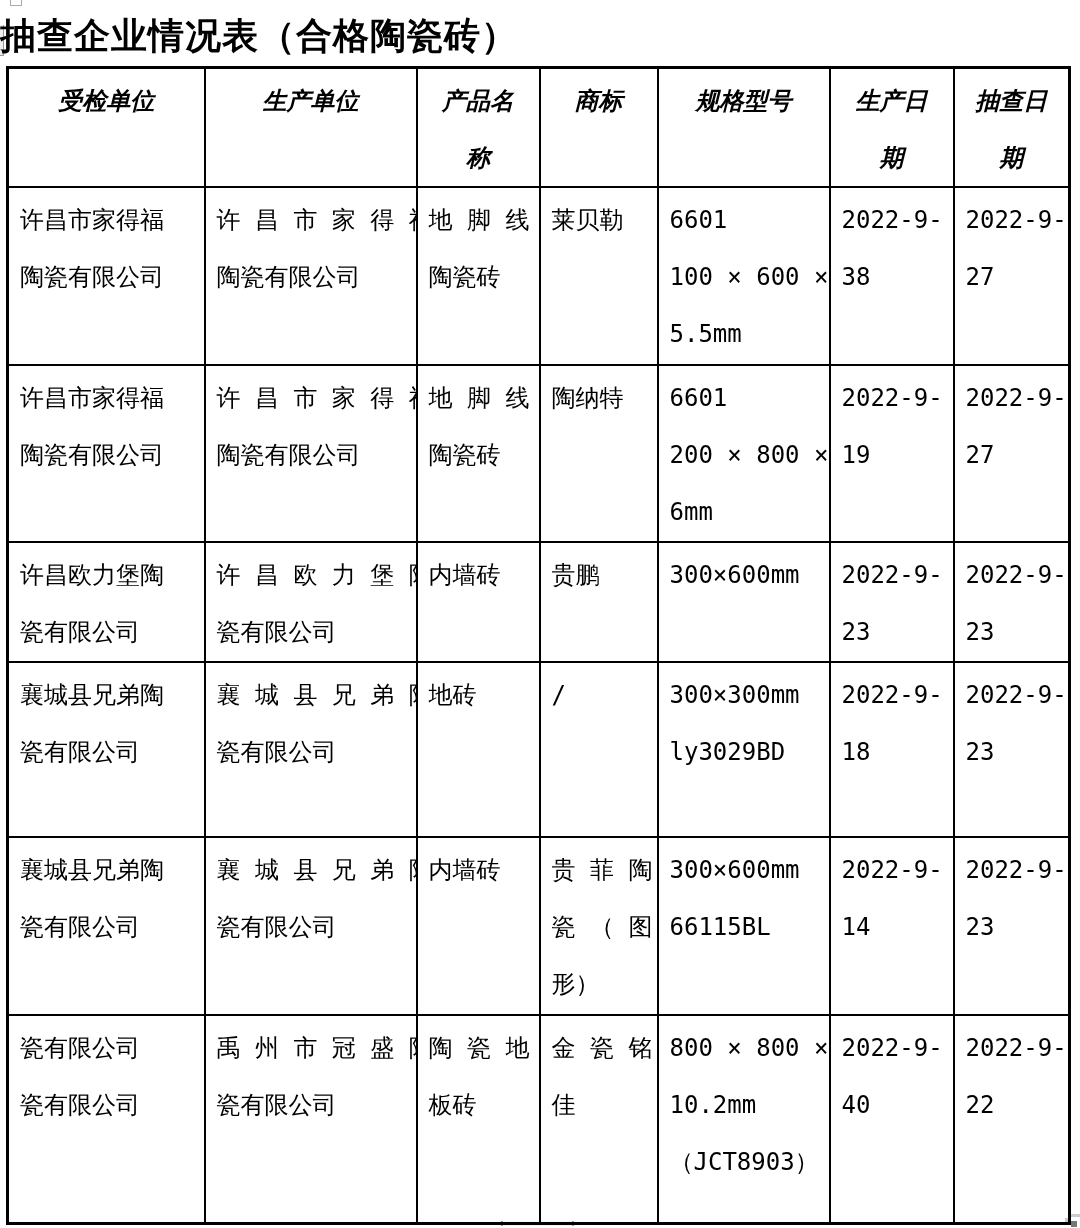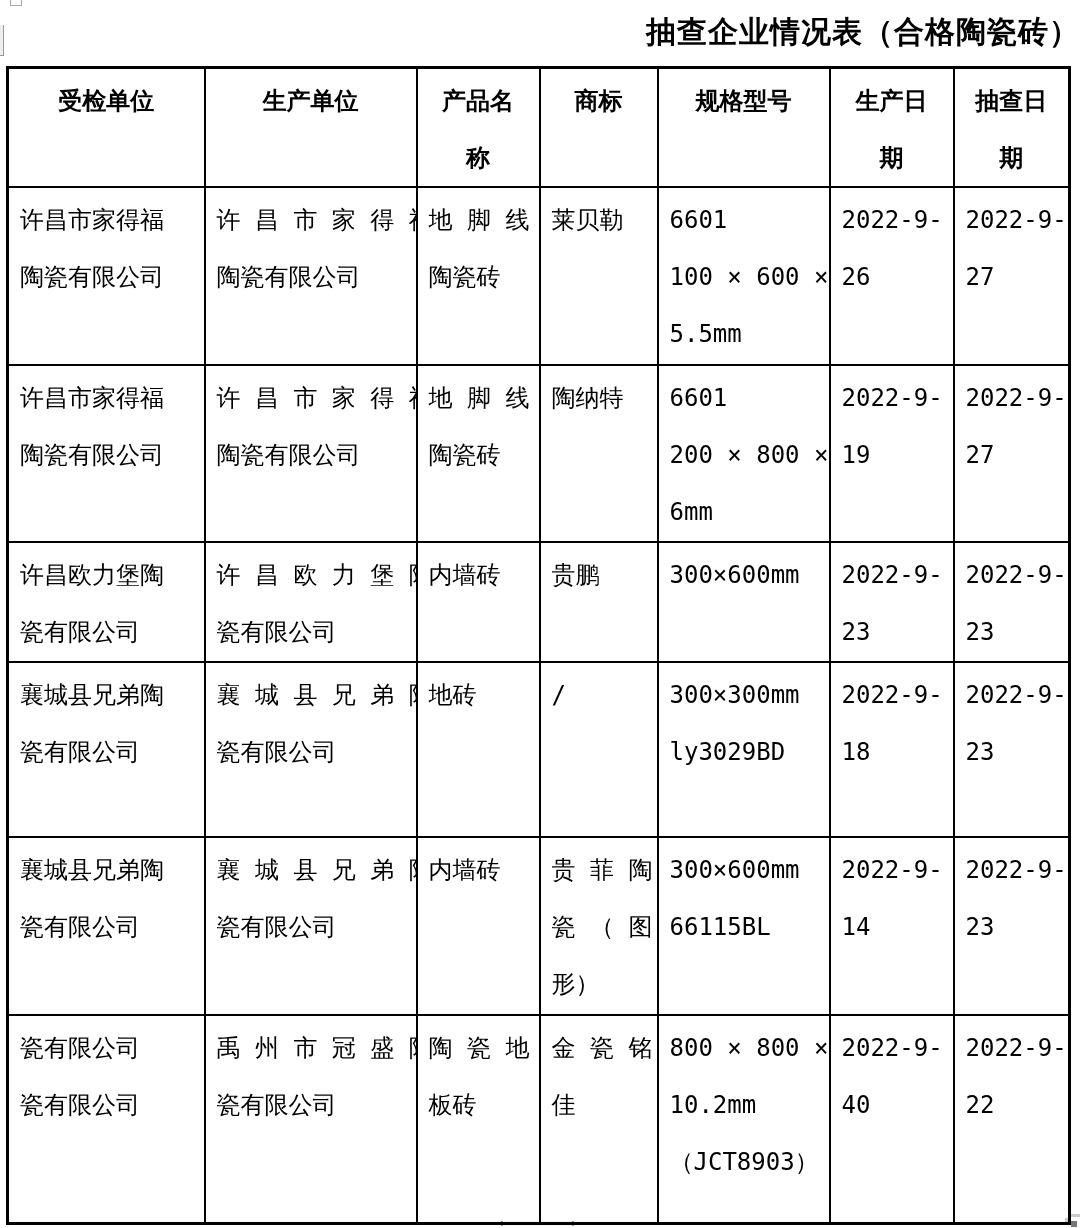--- a/index.html
+++ b/index.html
@@ -1,36 +1,36 @@
 <!DOCTYPE html>
 <html><head>
 <meta charset="utf-8">
 <style>
   html,body{margin:0;padding:0;}
   body{
     width:1080px;height:1228px;background:#ffffff;position:relative;overflow:hidden;
     font-family:"DejaVu Sans Mono","DejaVu Sans",sans-serif;color:#000;
   }
   .doc-title{
-    position:absolute;top:12px;left:0;width:1080px;text-align:right;
-    font-size:30px;font-weight:bold;letter-spacing:1px;white-space:nowrap;
+    position:absolute;top:12px;left:0;width:1080px;text-align:left;
+    font-size:36px;font-weight:bold;letter-spacing:1px;white-space:nowrap;
   }
   table.main{
     position:absolute;left:6px;top:66px;width:1062px;
     border-collapse:collapse;table-layout:fixed;
     border:3px solid #000;
   }
   col.c1{width:197px}col.c2{width:212px}col.c3{width:123px}col.c4{width:118px}
   col.c5{width:172px}col.c6{width:124px}col.c7{width:116px}
   th,td{
     border:2px solid #000;vertical-align:top;
     font-size:24px;font-weight:normal;
     padding:3px 8px 0 11px;overflow:hidden;
   }
-  th{text-align:center;font-weight:bold;padding-left:4px;padding-right:4px;}
+  th{text-align:center;font-weight:bold;padding-left:4px;padding-right:4px;font-style:italic;}
   td{text-align:right;}
   .line{height:57px;display:flex;align-items:center;white-space:pre;}
   th .line{justify-content:center;}
   tr.hrow{height:116px}
   tr.r0{height:178px}tr.r1{height:177px}tr.r2{height:120px}
   tr.r3{height:175px}tr.r4{height:178px}tr.r5{height:208px}
   
   .frag-top{position:absolute;left:10px;top:0;width:10px;height:5px;border:1px solid #aaa;border-top:none;background:#fff;}
   .frag-left{position:absolute;left:0;top:25px;width:3px;height:30px;background:#eee;border-right:1px solid #999;border-bottom:1px solid #999;}
   .hscrollbar{position:absolute;left:501px;top:1221px;width:69px;height:5px;background:#f4f4f4;border-left:2px solid #999;border-right:2px solid #999;}
@@ -105,21 +105,21 @@
         <td>
           <div class="line">莱贝勒</div>
         </td>
         <td>
           <div class="line">6601</div>
           <div class="line">100 × 600 ×</div>
           <div class="line">5.5mm</div>
         </td>
         <td>
           <div class="line">2022-9-</div>
-          <div class="line">26</div>
+          <div class="line">38</div>
         </td>
         <td>
           <div class="line">2022-9-</div>
           <div class="line">27</div>
         </td>
       </tr>
       <tr class="r1">
         <td>
           <div class="line">许昌市家得福</div>
           <div class="line">陶瓷有限公司</div>

